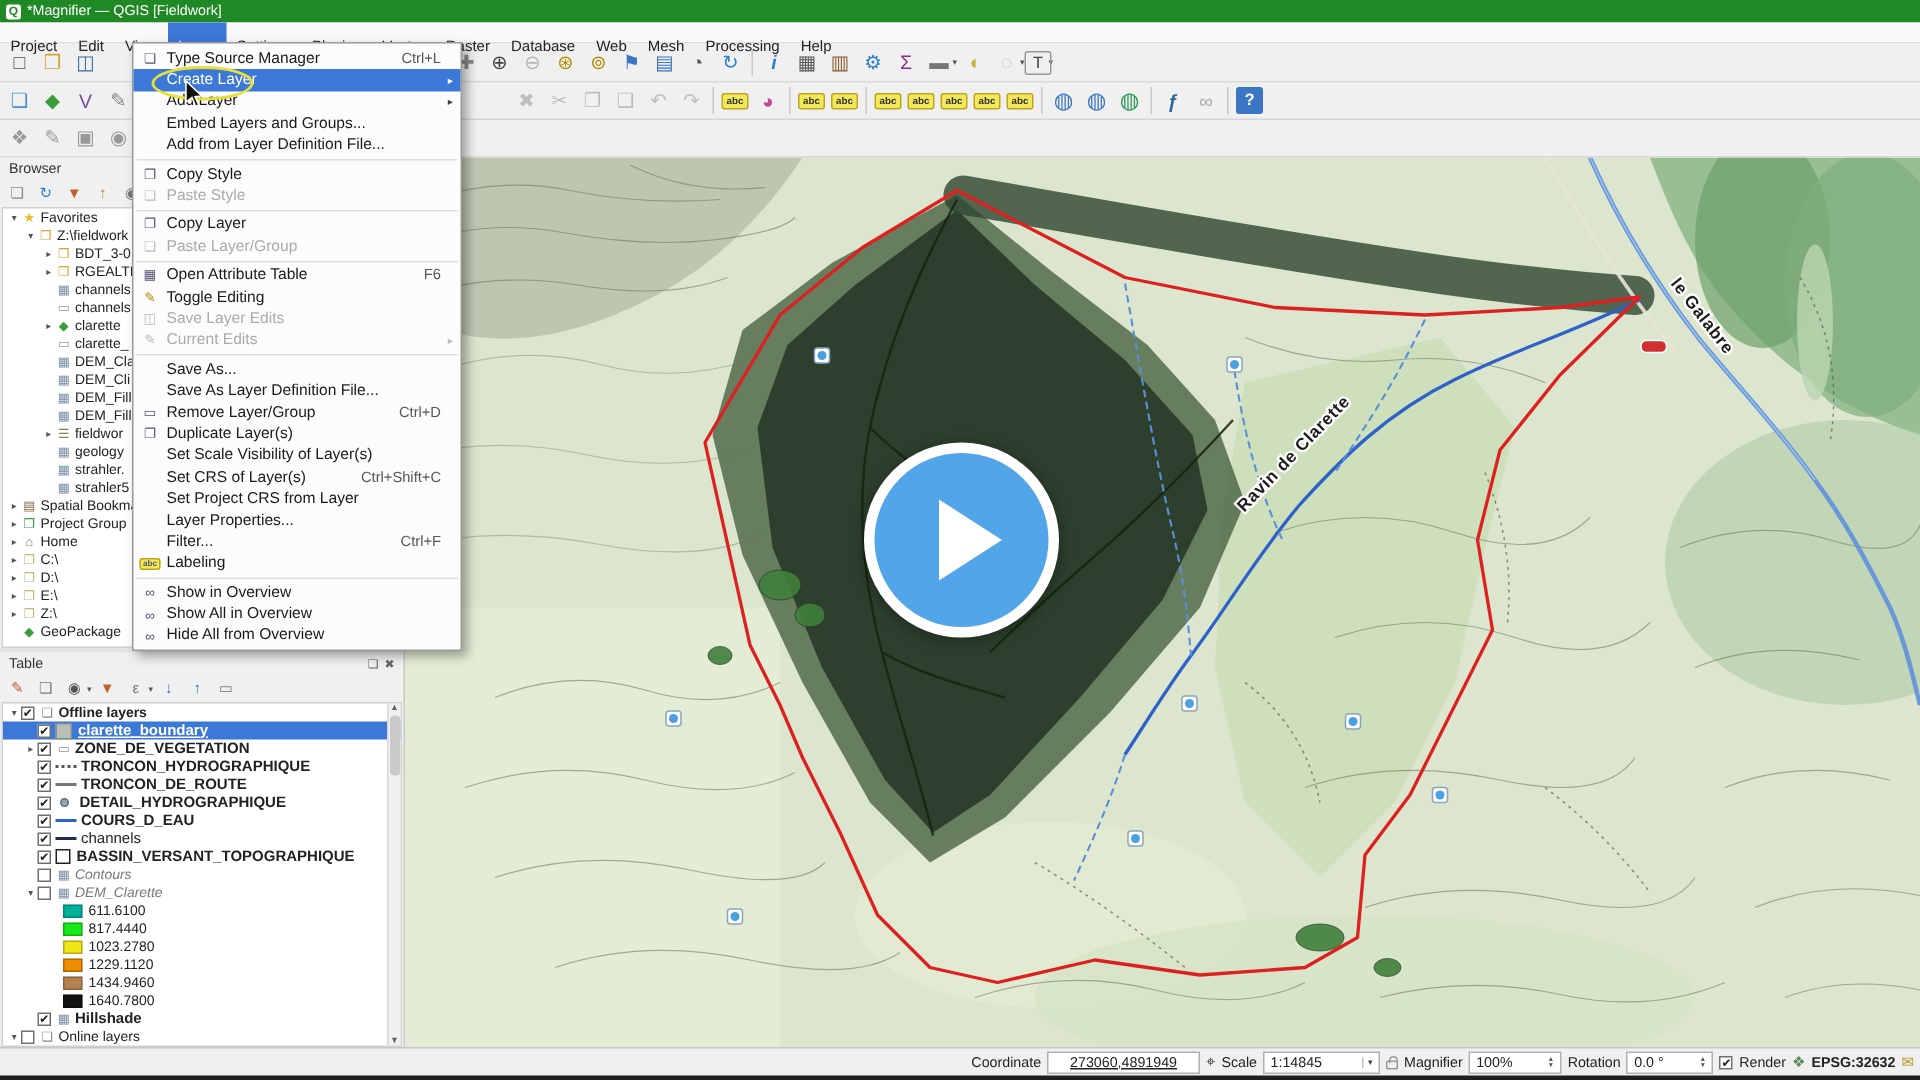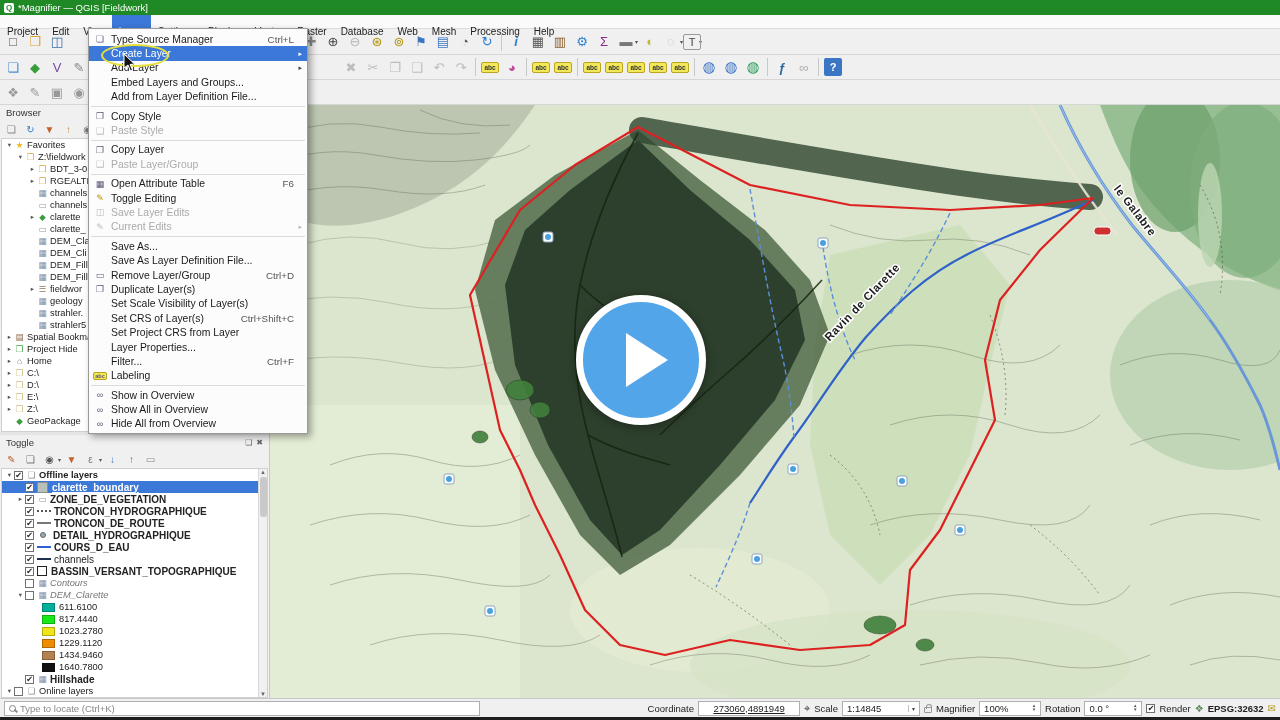--- a/index.html
+++ b/index.html
@@ -284,21 +284,21 @@
             <span>strahler5</span>
           </div>
         <div class="trow">
             <span class="exp">▸</span>
             <span class="tic" style="color: rgb(138, 106, 74);">▤</span>
             <span>Spatial Bookmar</span>
           </div>
         <div class="trow">
             <span class="exp">▸</span>
             <span class="tic" style="color: rgb(58, 156, 58);">❒</span>
-            <span>Project Hide</span>
+            <span>Project Group</span>
           </div>
         <div class="trow">
             <span class="exp">▸</span>
             <span class="tic" style="color: rgb(119, 119, 119);">⌂</span>
             <span>Home</span>
           </div>
         <div class="trow">
             <span class="exp">▸</span>
             <span class="tic" style="color: rgb(200, 184, 120);">❒</span>
             <span>C:\</span>
@@ -323,21 +323,21 @@
             <span class="tic" style="color: rgb(58, 156, 58);">◆</span>
             <span>GeoPackage</span>
           </div>
       </div>
     </div>
 
     <div class="splitter"></div>
 
     <div style="flex:1;display:flex;flex-direction:column;">
       <div class="panelhdr">
-        <span>Toggle</span>
+        <span>Table</span>
           <span class="sp"></span>
         <span class="hic">❏</span>
         <span class="hic">✖</span>
       </div>
       <div class="ptools">
         <span class="pti" style="color: rgb(192, 96, 48);">✎</span>
         <span class="pti" style="color: rgb(119, 119, 119);">❏</span>
         <span class="pti" style="color: rgb(85, 85, 85);">◉</span>
         <span class="caret">▾</span>
         <span class="pti" style="color: rgb(192, 98, 47);">▼</span>
@@ -697,24 +697,20 @@
       <span class="lbl">Hide All from Overview</span>
       <span class="sub"></span>
     </div>
   <div class="hl-ellipse"></div>
   <svg class="cursor" width="13" height="19">
     <path d="M1,1 L1,15 L5,12 L7.5,18 L9.5,17 L7,11.5 L11.5,11 Z" fill="#111" stroke="#fff" stroke-width="1"></path>
   </svg>
 </div>
 
 <div class="statusbar">
-  <div class="locate">
-    <span class="mag"></span>
-    <span>Type to locate (Ctrl+K)</span>
-  </div>
   <span class="sp"></span>
   <span>Coordinate</span>
   <div class="sbox" style="width:102px;justify-content:center;text-decoration:underline;">
       <span>273060,4891949</span>
     </div>
   <span style="font-size:11px;color:#444;">⌖</span>
   <span>Scale</span>
   <div class="sbox combo" style="width:78px;">
       <span style="flex:1;">1:14845</span>
       <span class="da">▾</span>

